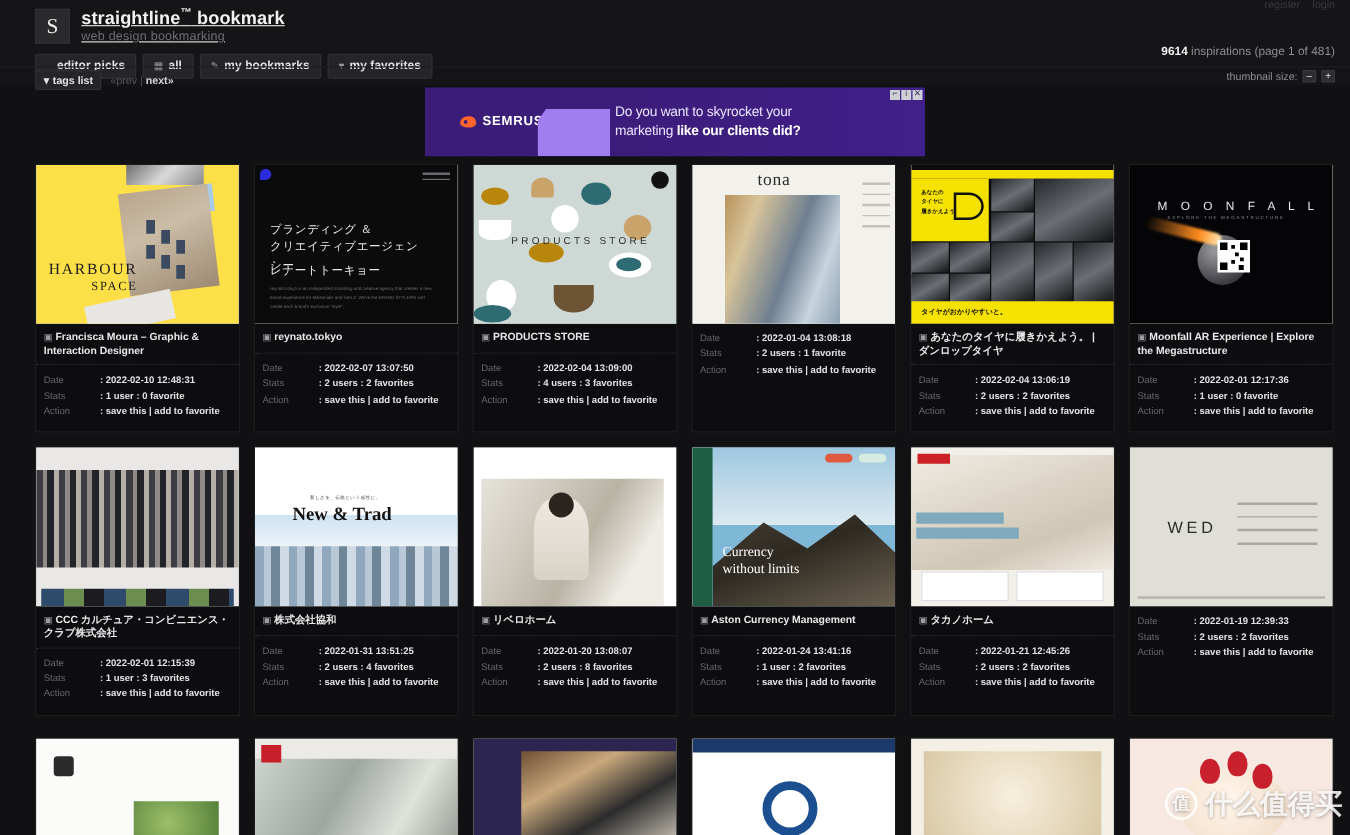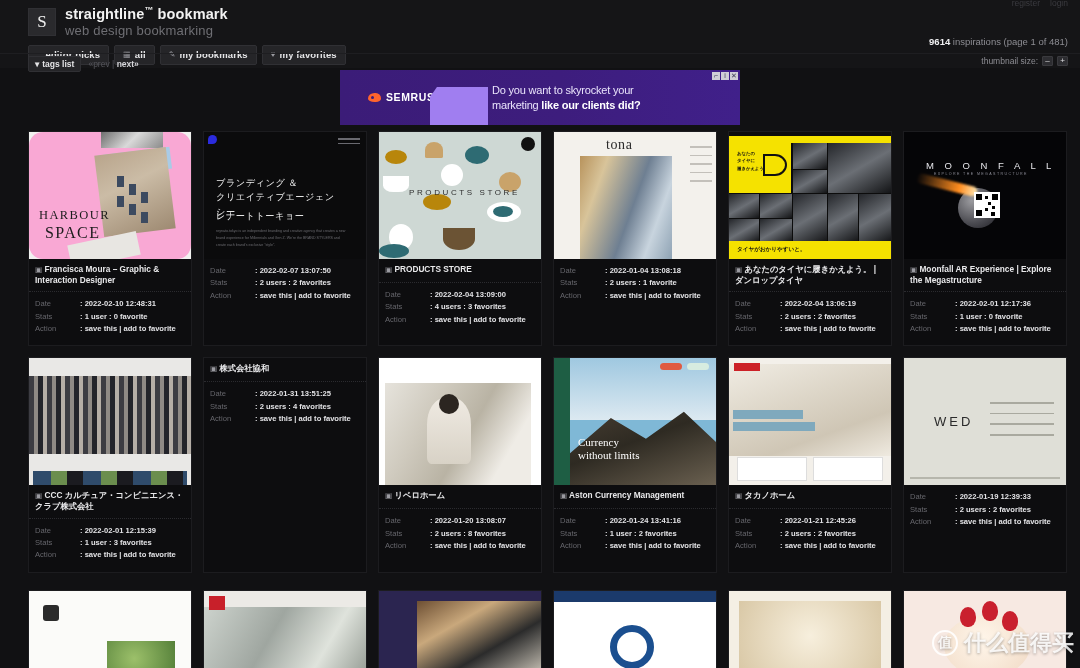--- a/index.html
+++ b/index.html
@@ -14,24 +14,24 @@
 
   
   .header { position: relative; height: 68px; background: #151517; }
   .brand { display: flex; align-items: center; gap: 9px; padding: 6px 0 0 28px; }
   .logo-sq {
     width: 28px; height: 28px; background: #2a2a2d;
     color: #efefef; font-family: "Liberation Serif", serif;
     font-size: 17px; display: flex; align-items: center; justify-content: center;
     border: 1px solid #303034;
   }
-  .brand-text { line-height: 1.05; }
+  .brand-text { line-height: 1.05; text-decoration: underline; }
   .brand-title { font-size: 14.5px; font-weight: bold; color: #f2f2f2; letter-spacing: .1px; }
   .brand-title .tm { font-size: 9px; vertical-align: super; }
-  .brand-sub { font-size: 13px; color: #6f6f74; margin-top: 2px; letter-spacing: .2px; }
+  .brand-sub { font-size: 10px; color: #6f6f74; margin-top: 2px; letter-spacing: .2px; }
 
   .auth { position: absolute; top: -2px; right: 12px; display: flex; gap: 10px; }
   .auth a { font-size: 8.5px; color: #3b3b40; text-decoration: none; }
 
   .navrow { display: flex; gap: 5px; padding: 7px 0 0 28px; align-items: center; }
   .navbtn {
     background: #252528; border: 1px solid #303034; border-radius: 2px;
     font-size: 9.5px; color: #e4e4e6; padding: 3px 8px 4px 8px;
     display: flex; align-items: center; gap: 4px; cursor: pointer;
     font-weight: bold; letter-spacing: .1px;
@@ -115,31 +115,31 @@
   .meta-k { width: 45px; color: #66666c; }
   .meta-v { color: #e3e3e6; font-weight: bold; white-space: nowrap; }
 
   
   .fill { position: absolute; inset: 0; }
   .t-label {
     position: absolute; font-family: "Liberation Serif", serif; color: #1c1c1c;
   }
 
   
-  .c1 { background: #f9a8d4; border-radius: 14px; }
+  .c1 { background: #fde047; }
   .c1 .grayblock { position: absolute; left: 72px; top: 0; width: 62px; height: 16px;
     background: linear-gradient(135deg,#6e6e6e,#d9d9d9,#8a8a8a); }
   .c1 .bldg { position: absolute; left: 70px; top: 19px; width: 72px; height: 82px;
     background: linear-gradient(160deg,#b9a58c 0%,#cbbca6 40%,#9e8a72 100%);
     transform: rotate(-7deg); }
   .c1 .sky { position: absolute; left: 70px; top: 19px; width: 72px; height: 22px;
     background: #a9cbe6; transform: rotate(-7deg); }
   .c1 .win { position:absolute; background:#3c4a60; width:7px; height:11px; }
   .c1 .t1 { left: 10px; top: 76px; font-size: 12.5px; letter-spacing: 1.4px; }
-  .c1 .t2 { left: 16px; top: 92px; font-size: 16px; letter-spacing: 1.4px; }
+  .c1 .t2 { left: 44px; top: 92px; font-size: 10px; letter-spacing: 1.4px; }
   .c1 .dots { position:absolute; left:40px; top:106px; width:70px; height:24px;
     background:#e8e6e2; transform: rotate(-12deg); }
 
   
   .c2 { background: #0b0b0c; }
   .c2 .jp { position: absolute; left: 12px; top: 44px; color: #eee; font-size: 9.2px;
     line-height: 1.55; letter-spacing: .5px; }
   .c2 .jp2 { position: absolute; left: 12px; top: 78px; color: #eee; font-size: 9.2px; letter-spacing: .5px;}
   .c2 .body { position: absolute; left: 12px; top: 96px; width: 132px; color: #6b6b70;
     font-size: 3.6px; line-height: 1.9; }
@@ -409,20 +409,24 @@
         <div class="blob"></div>
         <div class="nav">
             <i></i>
             <i></i>
           </div>
         <div class="jp"><span>ブランディング ＆</span><br><span>クリエイティブエージェン</span><br><span>シー</span></div>
         <div class="jp2">レナートトーキョー</div>
         <div class="body">reynato.tokyo is an independent branding and creative agency that creates a new brand experience for Millennials and Gen Z. We're the BRAND STYLERS and create each brand's exclusive "style".</div>
       </div>
     </div>
+    <div class="card-title">
+      <span class="fav">▣</span>
+      <span>reynato.tokyo</span>
+    </div>
     <div class="meta">
       <div class="meta-row">
           <span class="meta-k">Date</span>
           <span class="meta-v">: <span>2022-02-07 13:07:50</span></span>
         </div>
       <div class="meta-row">
           <span class="meta-k">Stats</span>
           <span class="meta-v">: <span>2 users : 2 favorites</span></span>
         </div>
       <div class="meta-row">
@@ -607,20 +611,28 @@
           <span class="meta-v">: <span>1 user : 3 favorites</span></span>
         </div>
       <div class="meta-row">
           <span class="meta-k">Action</span>
           <span class="meta-v">: <span>save this | add to favorite</span></span>
         </div>
     </div>
   </div>
 
   <div class="card">
+    <div class="thumb">
+      <div class="fill c8">
+        <div class="sky"></div>
+        <div class="city"></div>
+        <div class="jp">新しさを、伝統という感性に。</div>
+        <span class="t-label t">New &amp; Trad</span>
+      </div>
+    </div>
     <div class="card-title">
       <span class="fav">▣</span>
       <span>株式会社協和</span>
     </div>
     <div class="meta">
       <div class="meta-row">
           <span class="meta-k">Date</span>
           <span class="meta-v">: <span>2022-01-31 13:51:25</span></span>
         </div>
       <div class="meta-row">

